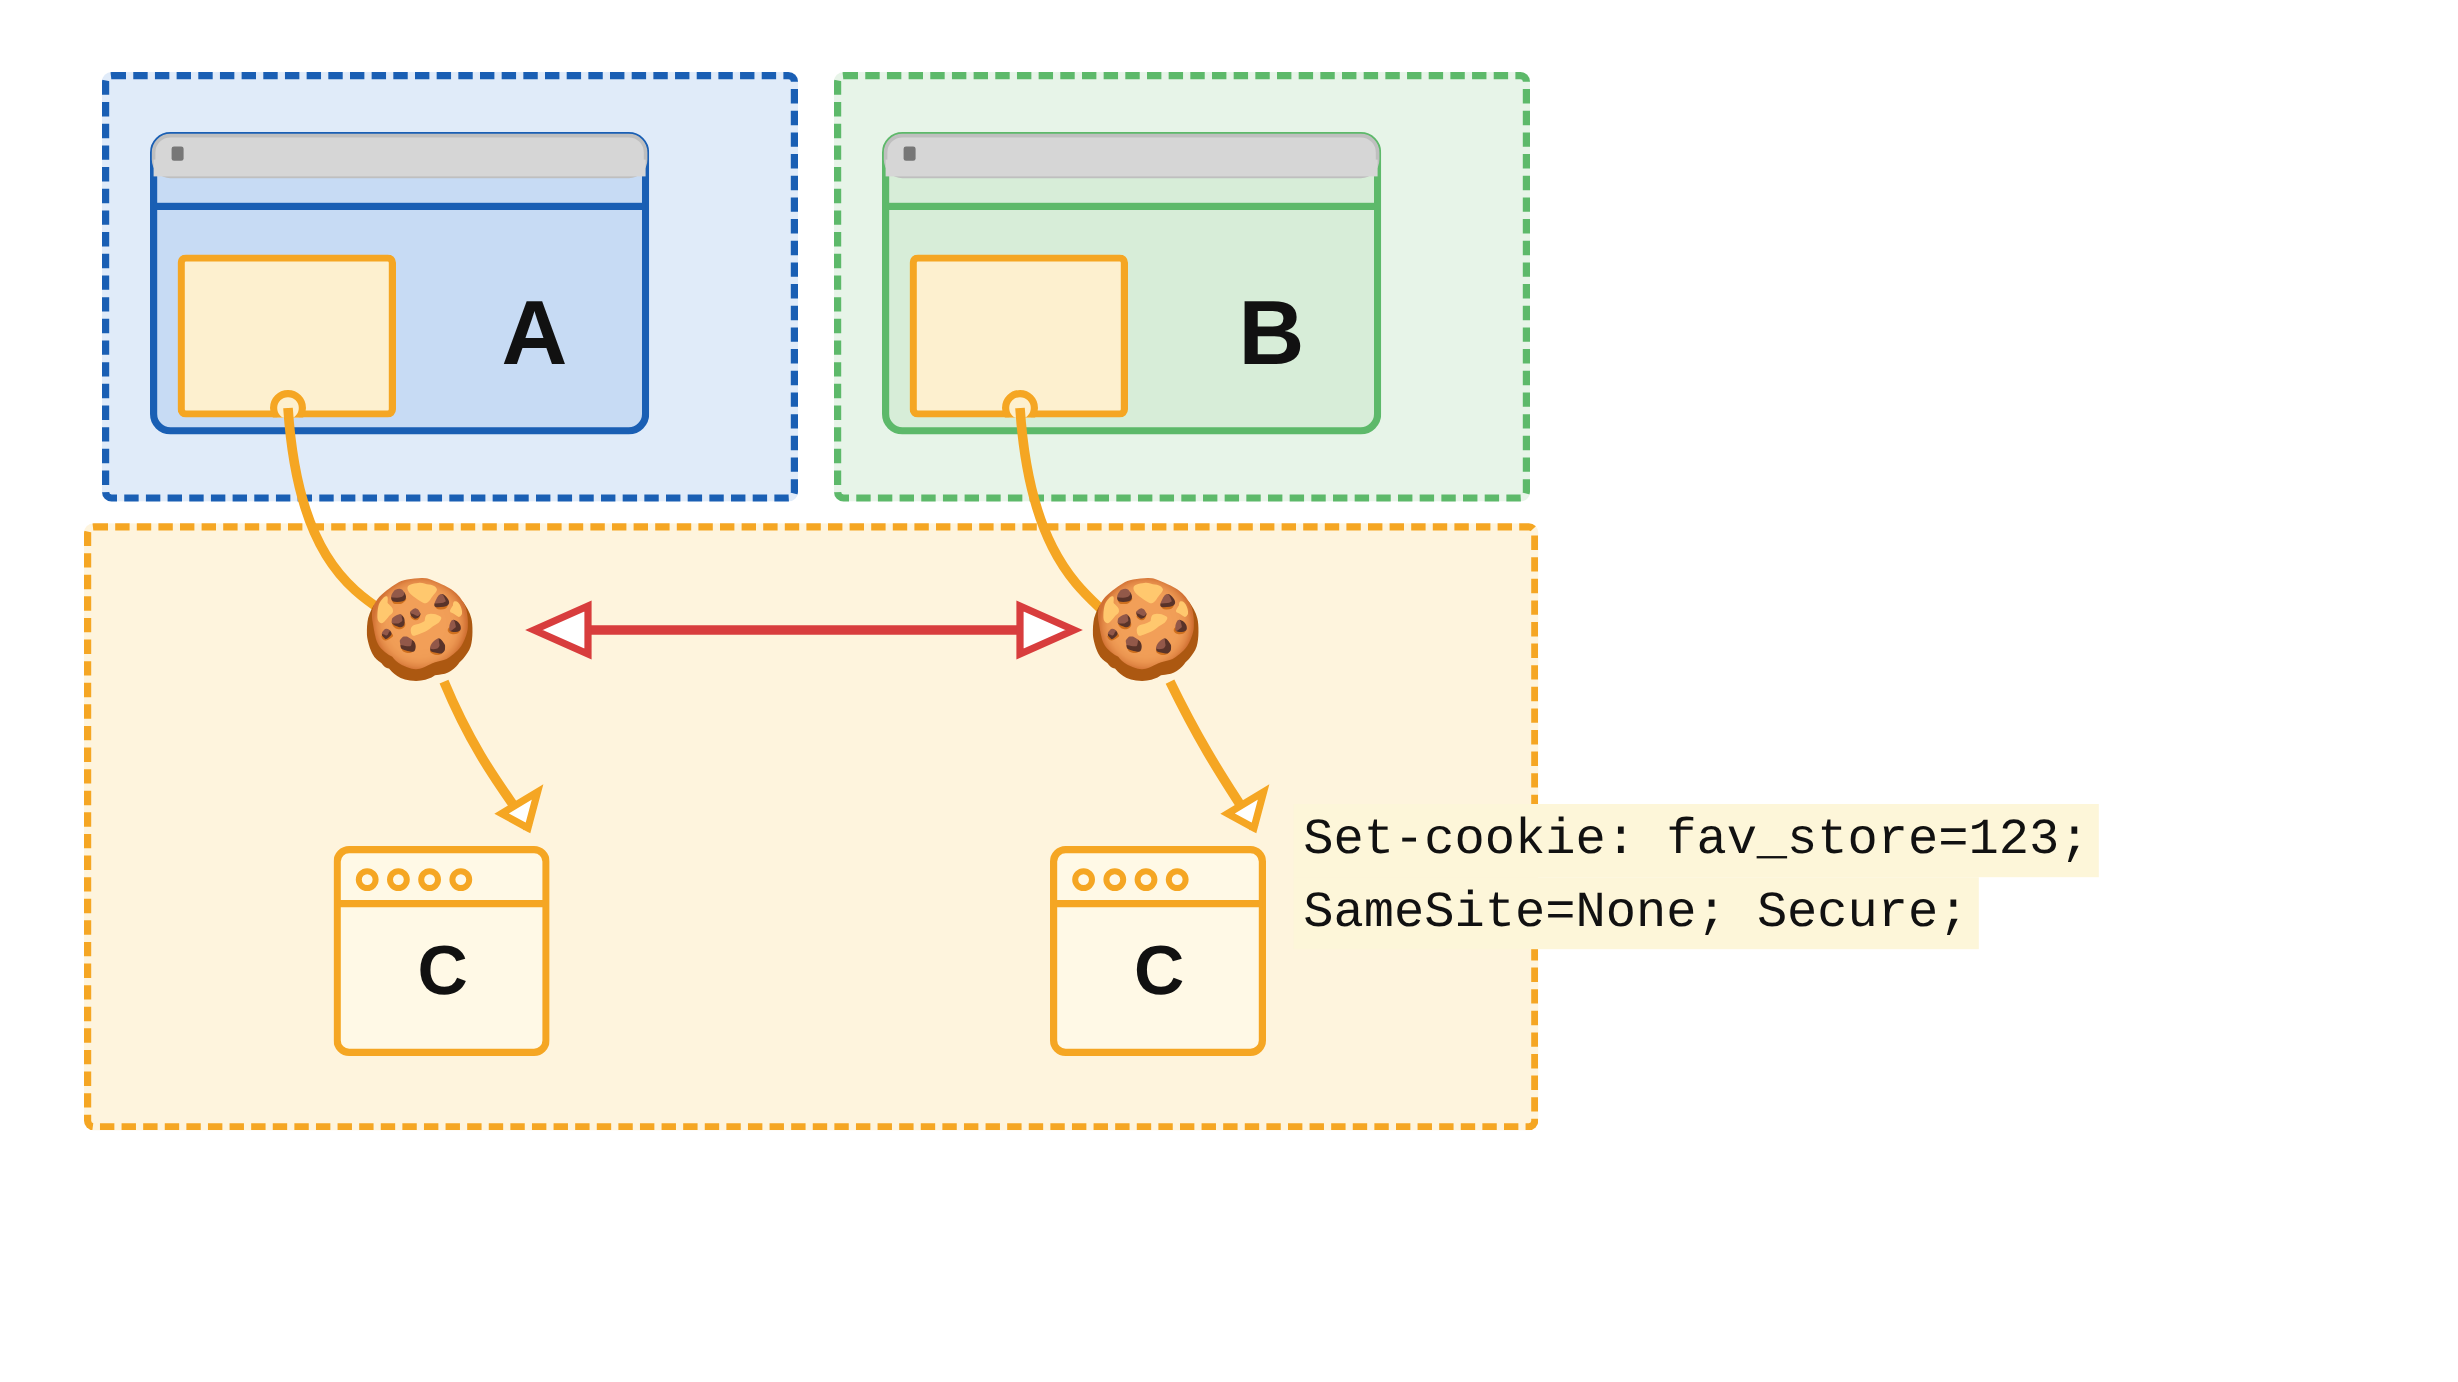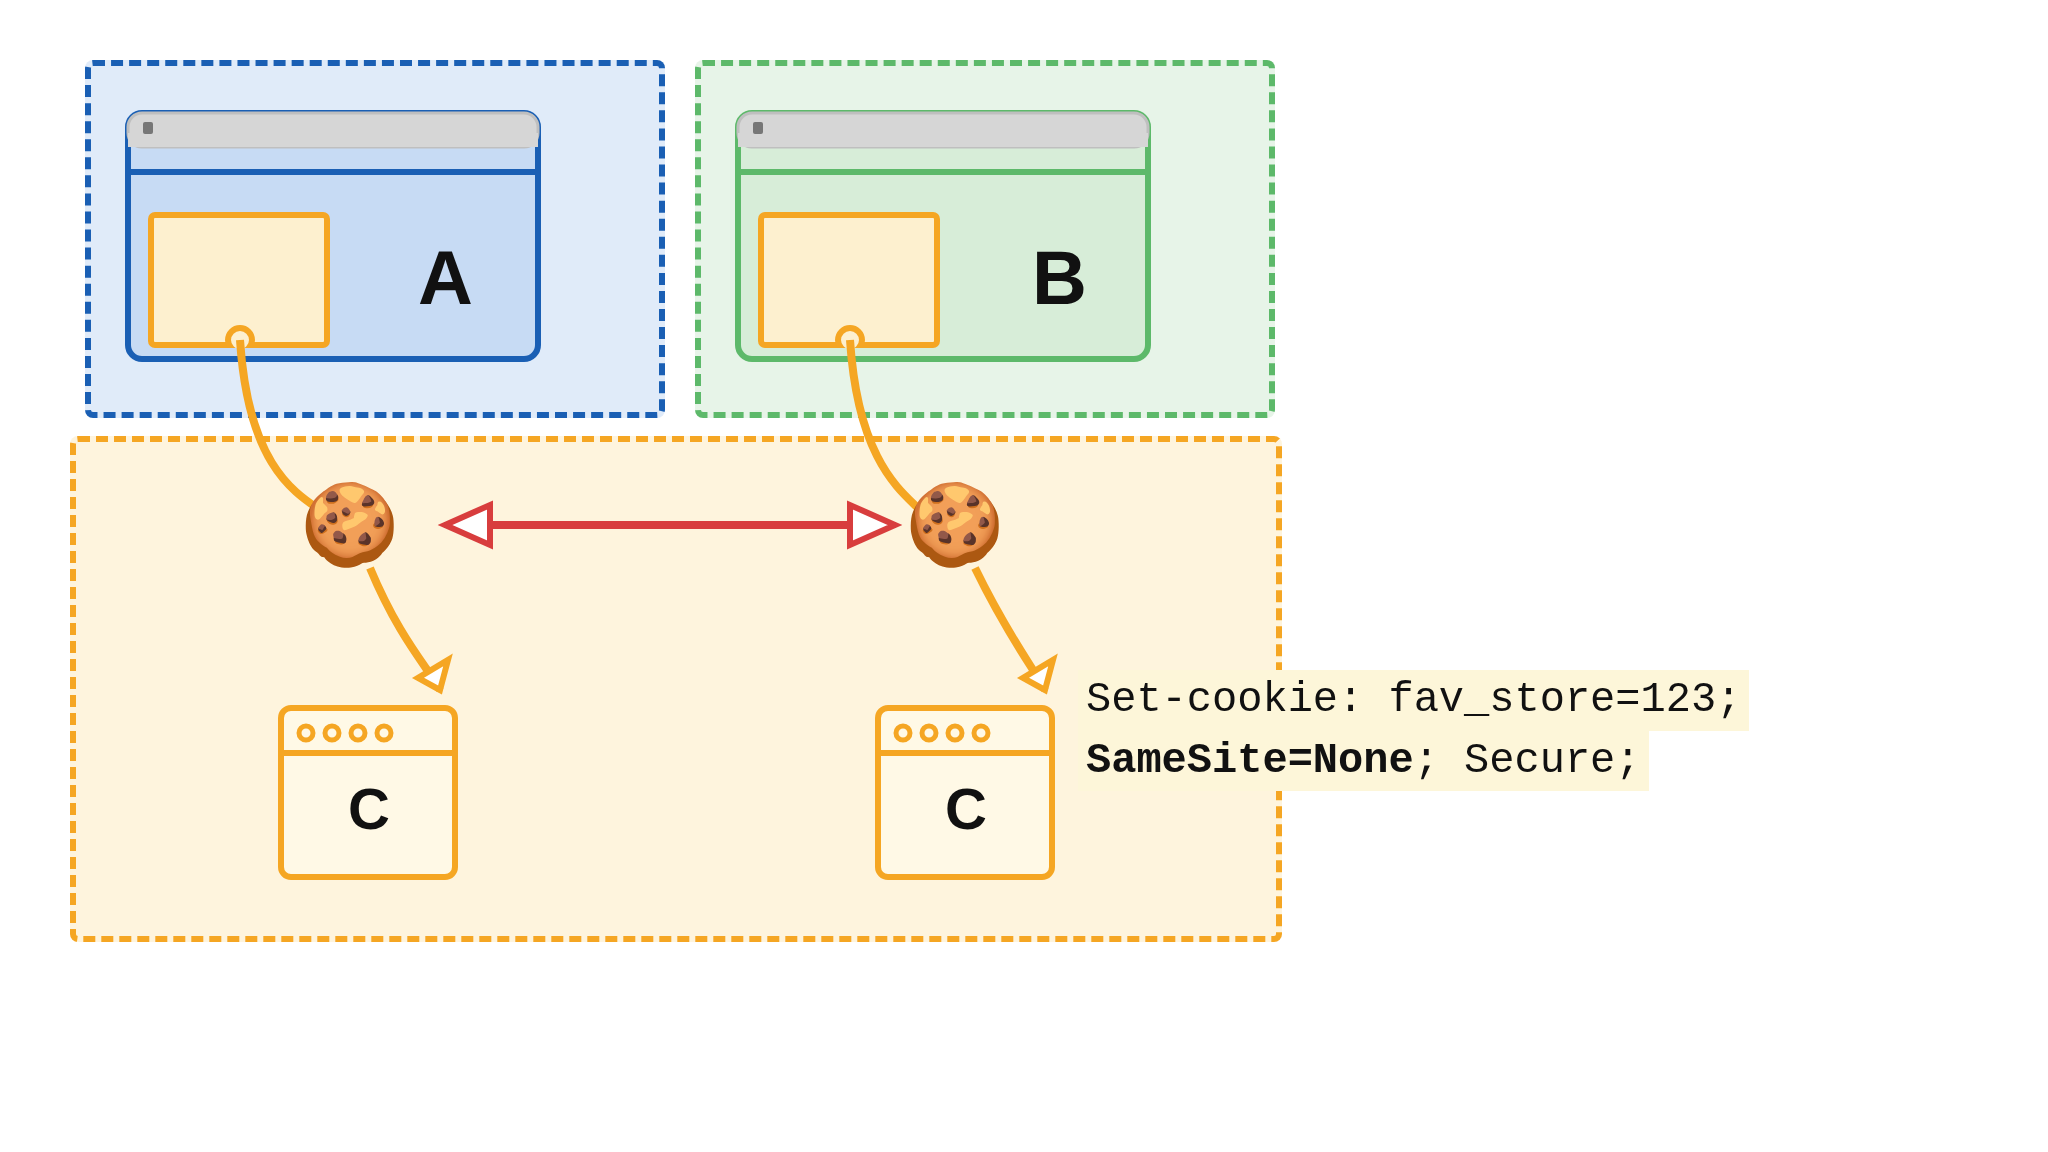--- a/index.html
+++ b/index.html
@@ -2,21 +2,21 @@
 <html><head>
 <meta charset="utf-8">
 <style>
   html,body{margin:0;padding:0;width:2048px;height:1152px;background:#fff;font-family:Arial,Helvetica,sans-serif;}
   .stage{position:relative;width:2048px;height:1152px;}
   .abs{position:absolute;}
   .dashbox{border-style:dashed;border-width:6px;border-radius:8px;}
   .labA,.labB{font-size:76px;font-weight:700;color:#111;}
   .labC{font-size:58px;font-weight:700;color:#111;}
   .codebox{background:#fdf6d9;font-family:"Courier New",monospace;font-size:42px;line-height:1.35;color:#111;padding:2px 8px;display:inline-block;}
-  .codebox b{font-weight:700;}
+  .codebox b{font-weight:400;}
 </style>
 </head>
 <body>
 
 <div class="stage">
 
 <div class="abs dashbox" style="left:85px;top:60px;width:568px;height:346px;border-color:#1a5fb4;background:rgba(199,219,244,0.55);"></div>
 
 <div class="abs dashbox" style="left:695px;top:60px;width:568px;height:346px;border-color:#5db96a;background:rgba(215,237,216,0.6);"></div>
 

